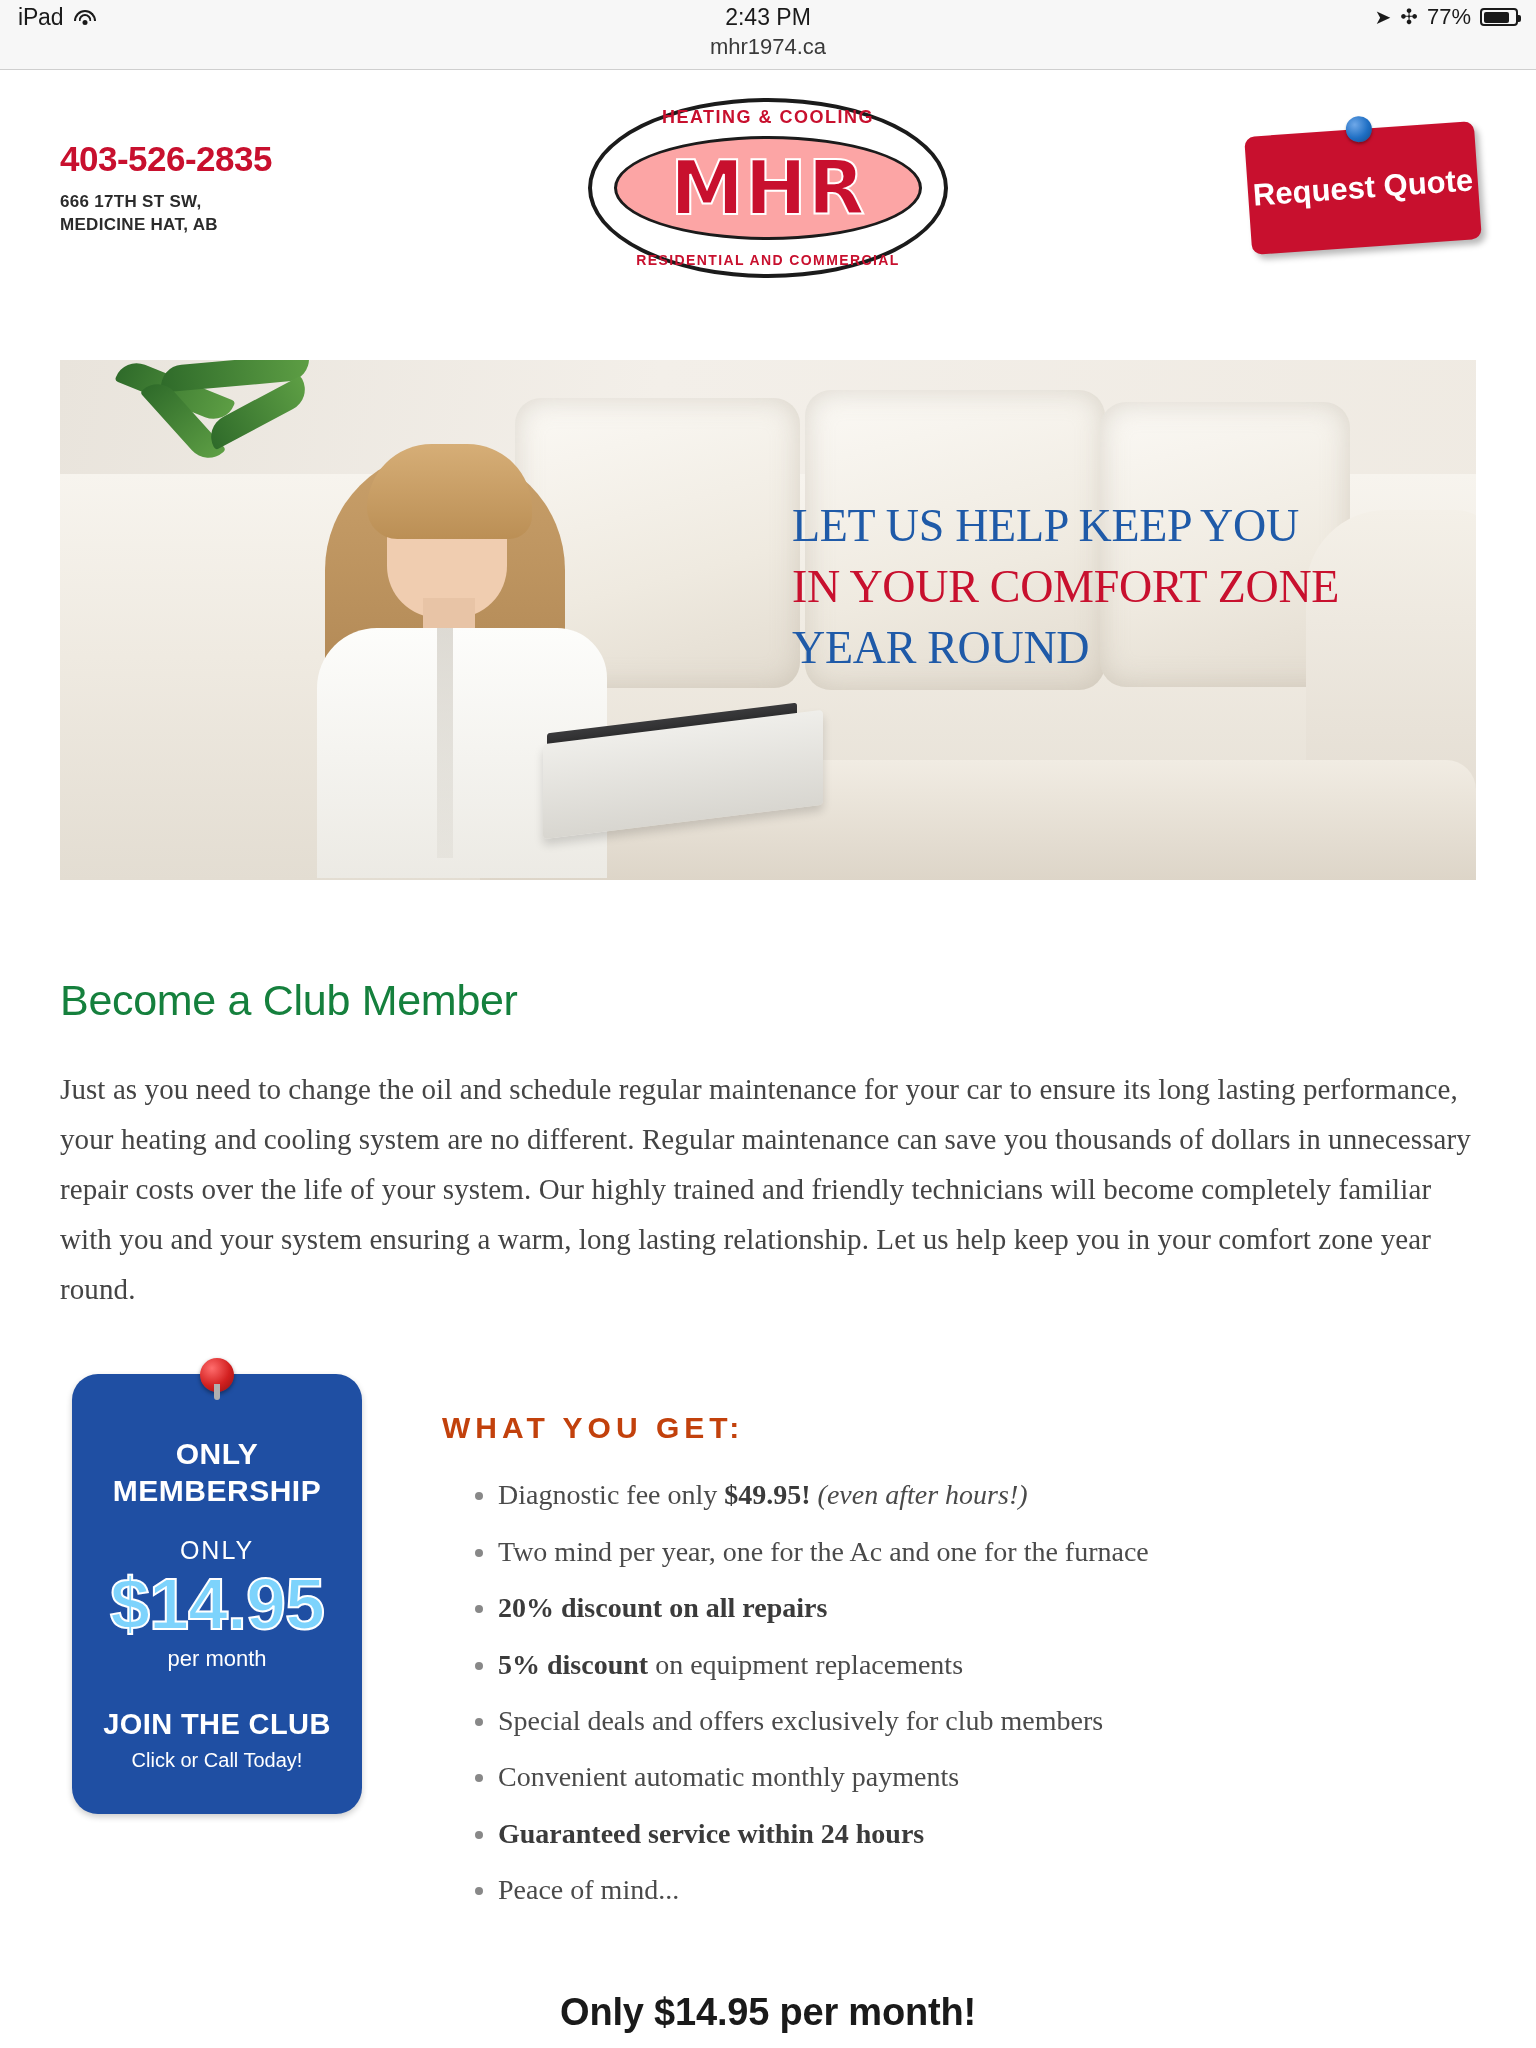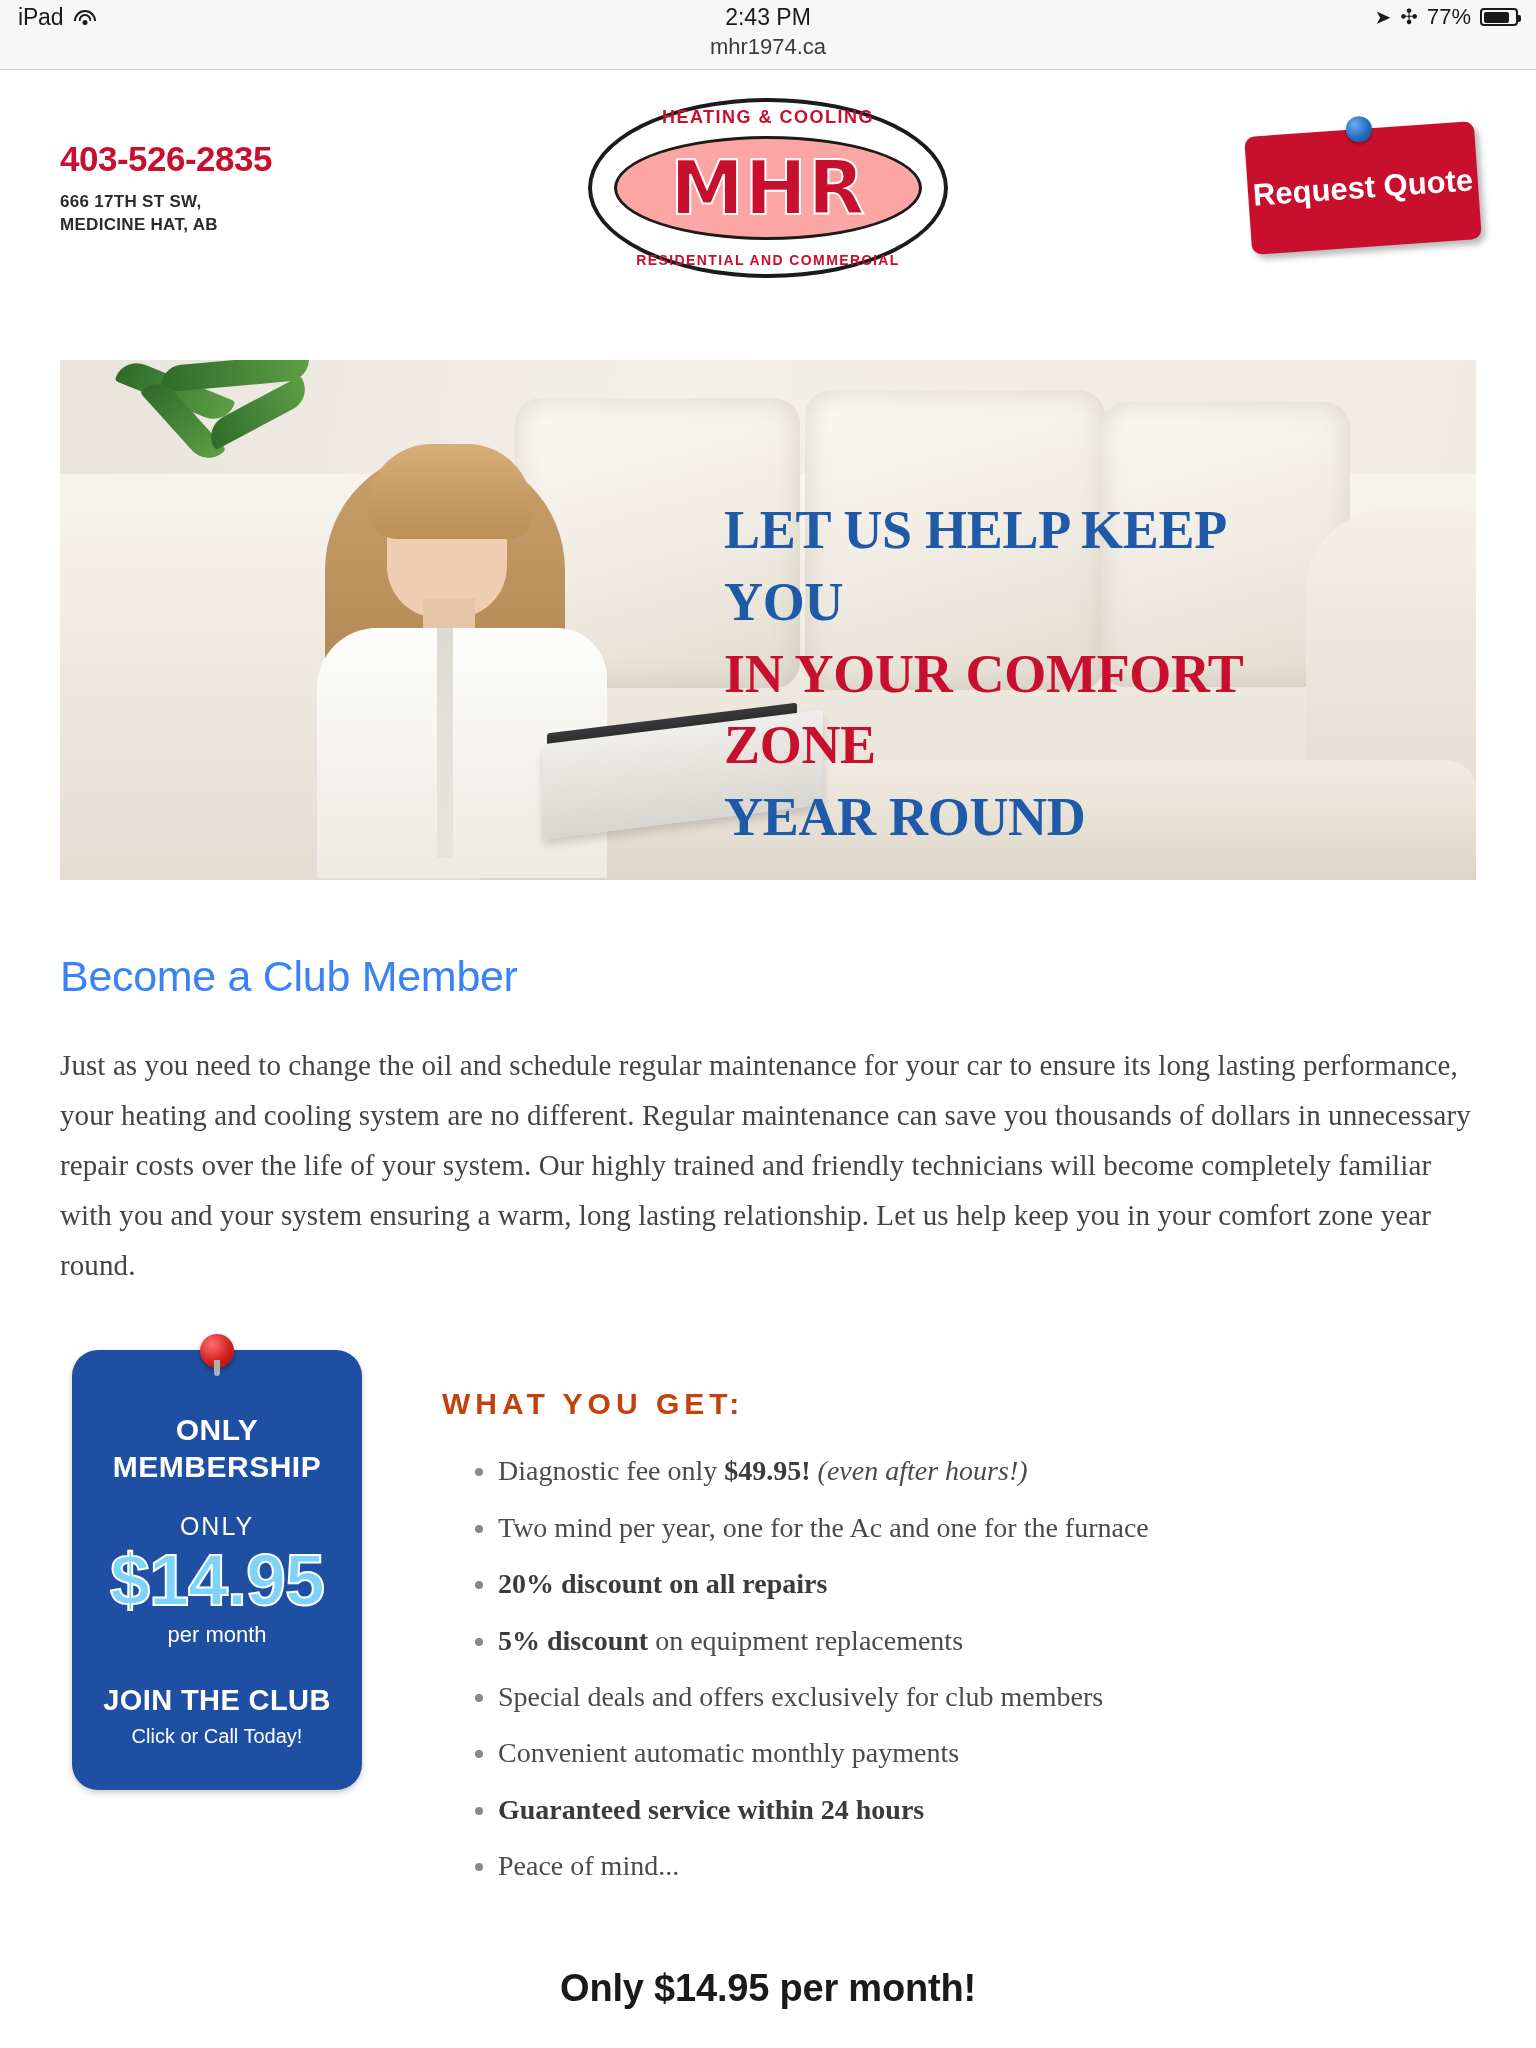--- a/index.html
+++ b/index.html
@@ -192,32 +192,32 @@
   .laptop {
     position: absolute; left: 268px; bottom: 58px; width: 280px; height: 95px;
     background: linear-gradient(180deg,#efeeea,#d8d6d0);
     transform: skewY(-7deg); border-radius: 4px; box-shadow: 0 6px 10px rgba(0,0,0,.15);
   }
   .laptop-top {
     position: absolute; left: 272px; bottom: 140px; width: 250px; height: 22px;
     background: linear-gradient(180deg,#3a3a3c,#222); transform: skewY(-7deg); border-radius: 3px;
   }
   .hero-text {
-    position: absolute; left: 664px; top: 135px; width: 620px;
-    font-family: "Liberation Serif", serif; font-weight: bold; font-size: 54px; line-height: 1.33;
+    position: absolute; left: 732px; top: 135px; width: 620px;
+    font-family: "Liberation Serif", serif; font-weight: normal; font-size: 46px; line-height: 1.33;
     letter-spacing: -0.3px;
   }
   .ht-blue { color: #1f5aa8; }
   .ht-red { color: #c8102e; }
 
   
   .content { padding: 0 60px; }
   h1.section-title {
-    margin-top: 72px;
-    font-size: 43px; font-weight: 400; color: #3b82f6; letter-spacing: -0.3px;
+    margin-top: 96px;
+    font-size: 43px; font-weight: 400; color: #15803d; letter-spacing: -0.3px;
   }
   p.intro {
     margin-top: 40px;
     font-family: "Liberation Serif", serif;
     font-size: 29px; line-height: 1.72; color: #444; letter-spacing: 0.1px;
   }
 
   .club-row { display: flex; margin-top: 60px; gap: 30px; }
 
   .tag {

